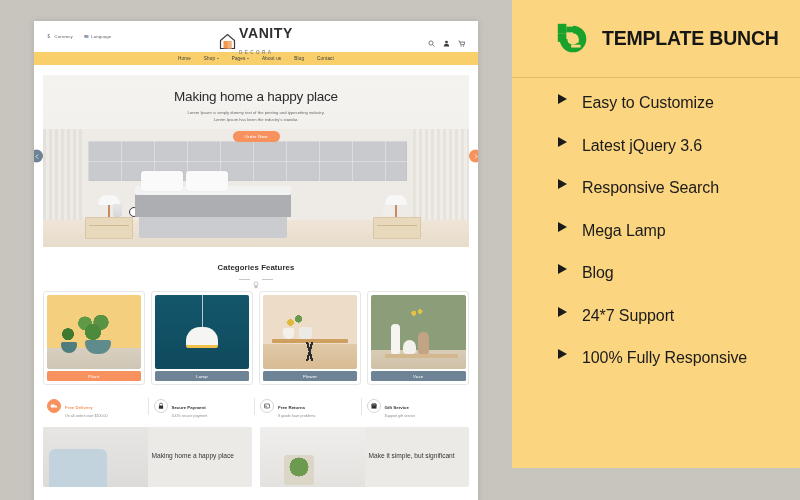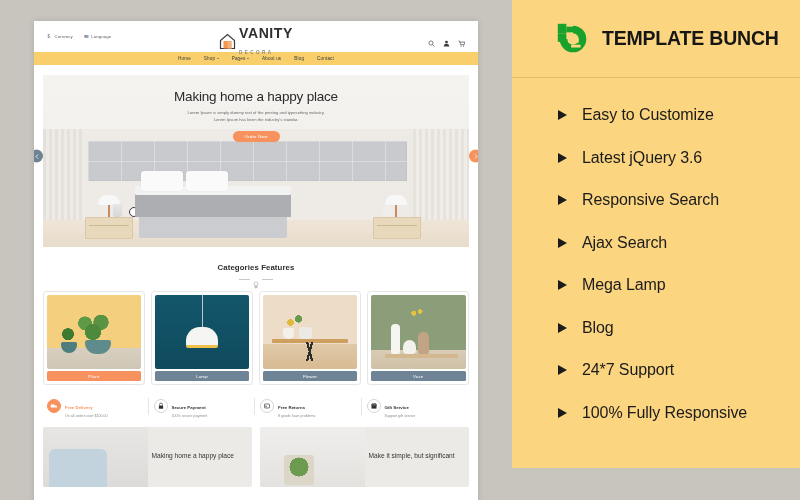--- a/index.html
+++ b/index.html
@@ -200,21 +200,21 @@
     display: flex; flex-direction: column;
   }
   .brand {
     height: 78px; display: flex; align-items: center; gap: 10px;
     padding-left: 42px; border-bottom: 1.5px solid #e5bd5f;
   }
   .brand-mark { width: 38px; height: 38px; position: relative; flex: none; }
   .brand-name { font-size: 19.5px; font-weight: 700; color: #161616; letter-spacing: -.2px; white-space: nowrap; }
   .feat-list { flex: 1; padding: 16px 0 0 46px; }
   .feat {
-    display: flex; align-items: center; gap: 15px;
+    display: flex; align-items: flex-start; gap: 15px;
     height: 42.5px; font-size: 16px; color: #1b1b1b; font-weight: 500;
     letter-spacing: -.1px;
   }
   .tri { width: 0; height: 0; border-top: 5.5px solid transparent; border-bottom: 5.5px solid transparent; border-left: 9.5px solid #1b1b1b; flex: none; }
 </style>
 </head>
 <body>
 
 <div class="screen">
 
@@ -496,24 +496,20 @@
       <div class="feat">
           <i class="tri"></i>
           <span>Latest jQuery 3.6</span>
         </div>
       <div class="feat">
           <i class="tri"></i>
           <span>Responsive Search</span>
         </div>
       <div class="feat">
           <i class="tri"></i>
-          <span>Ajax Search</span>
-        </div>
-      <div class="feat">
-          <i class="tri"></i>
           <span>Mega Lamp</span>
         </div>
       <div class="feat">
           <i class="tri"></i>
           <span>Blog</span>
         </div>
       <div class="feat">
           <i class="tri"></i>
           <span>24*7 Support</span>
         </div>

